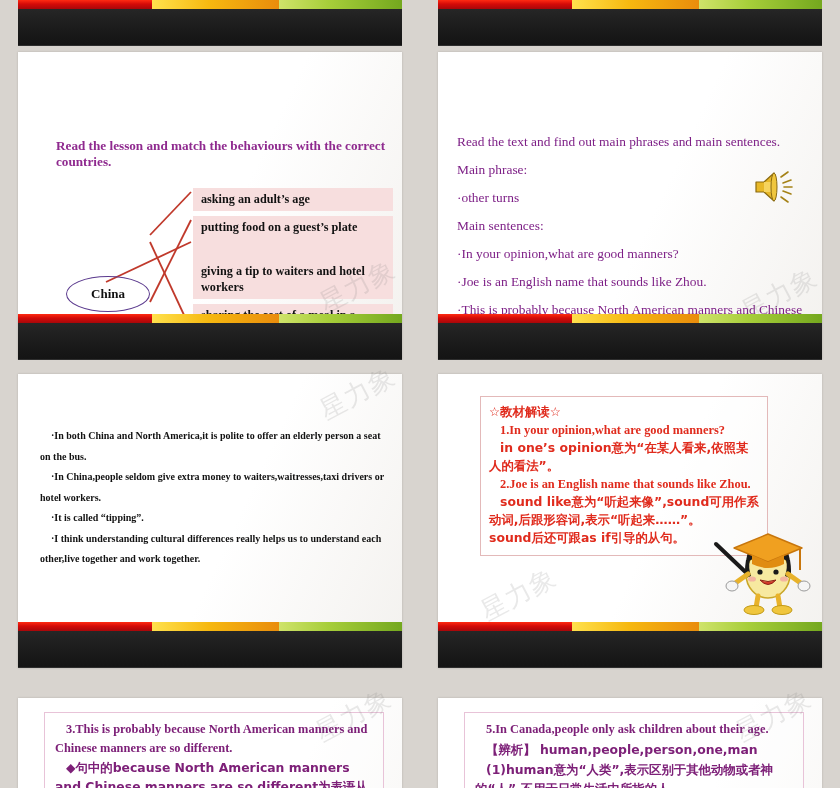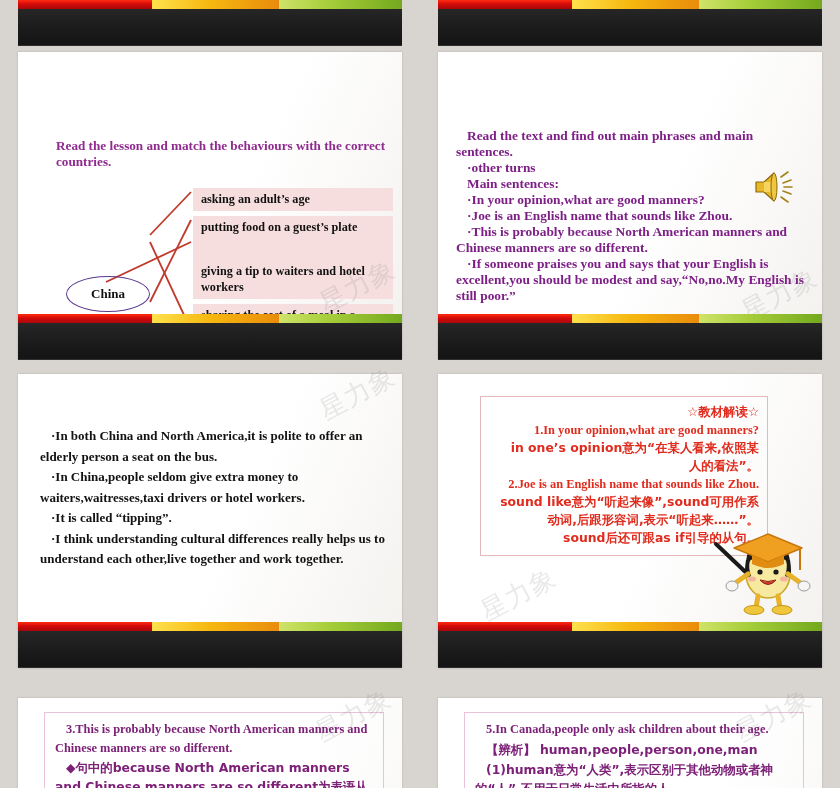--- a/index.html
+++ b/index.html
@@ -87,44 +87,44 @@
     box-sizing:border-box;
   }
   .opt1{top:8px;height:23px;}
   .opt2{top:36px;height:57px;}
   .opt3{top:80px;height:39px;}
   .opt4{top:124px;height:39px;}
   .lines{position:absolute;left:0;top:0;width:370px;height:180px;}
 
   
   .s2-body{
-    position:absolute;left:18px;right:14px;top:76px;
-    color:#7d1f86;font-weight:bold;font-size:13.4px;line-height:16px;
+    position:absolute;left:8px;right:14px;top:76px;
+    color:#7d1f86;font-weight:normal;font-size:13.4px;line-height:28px;
   }
   .s2-body p{margin:0;}
   .indent{text-indent:11px;}
   .speaker{position:absolute;right:24px;top:114px;width:46px;height:42px;}
 
   
   .s3-body{
     position:absolute;left:22px;right:16px;top:52px;
-    color:#121212;font-weight:bold;font-size:13px;line-height:20.5px;
+    color:#121212;font-weight:bold;font-size:10px;line-height:20.5px;
   }
   .s3-body p{margin:0;}
 
   
   .notebox-red{
     position:absolute;left:42px;top:22px;width:288px;
     border:1px solid #e3b9b9;
     background:rgba(255,255,255,.35);
     padding:6px 8px 8px 8px;
     box-sizing:border-box;
     color:#e02b1d;font-weight:bold;font-size:12.4px;line-height:18px;
   }
-  .notebox-red p{margin:0;text-align:right;}
+  .notebox-red p{margin:0;}
   .mascot{position:absolute;right:6px;bottom:6px;width:104px;height:100px;}
 
   
   .notebox-purple{
     position:absolute;left:26px;right:18px;top:14px;
     border:1px solid #e8c3d8;
     background:rgba(255,255,255,.3);
     padding:5px 8px 4px 8px;
     box-sizing:border-box;
     color:#7d2078;font-weight:bold;font-size:12.4px;line-height:18.5px;
@@ -204,20 +204,21 @@
         </div>
         <div class="blackbar"></div>
       </div>
     </div>
 
     <div class="slide" style="top:52px;">
       <div class="content">
 
         <div class="s2-body">
           <p class="indent">Read the text and find out main phrases and main sentences.</p>
+          <p class="indent">Main phrase:</p>
           <p class="indent">·other turns</p>
           <p class="indent">Main sentences:</p>
           <p class="indent">·In your opinion,what are good manners?</p>
           <p class="indent">·Joe is an English name that sounds like Zhou.</p>
           <p class="indent">·This is probably because North American manners and Chinese manners are so different.</p>
           <p class="indent">·If someone praises you and says that your English is excellent,you should be modest and say,“No,no.My English is still poor.”</p>
         </div>
 
         <svg class="speaker" viewBox="0 0 46 42">
           <path d="M4 16 H12 L22 7 V35 L12 26 H4 Z" fill="#e8b828" stroke="#8a6a10" stroke-width="1.2" stroke-linejoin="round"></path>

